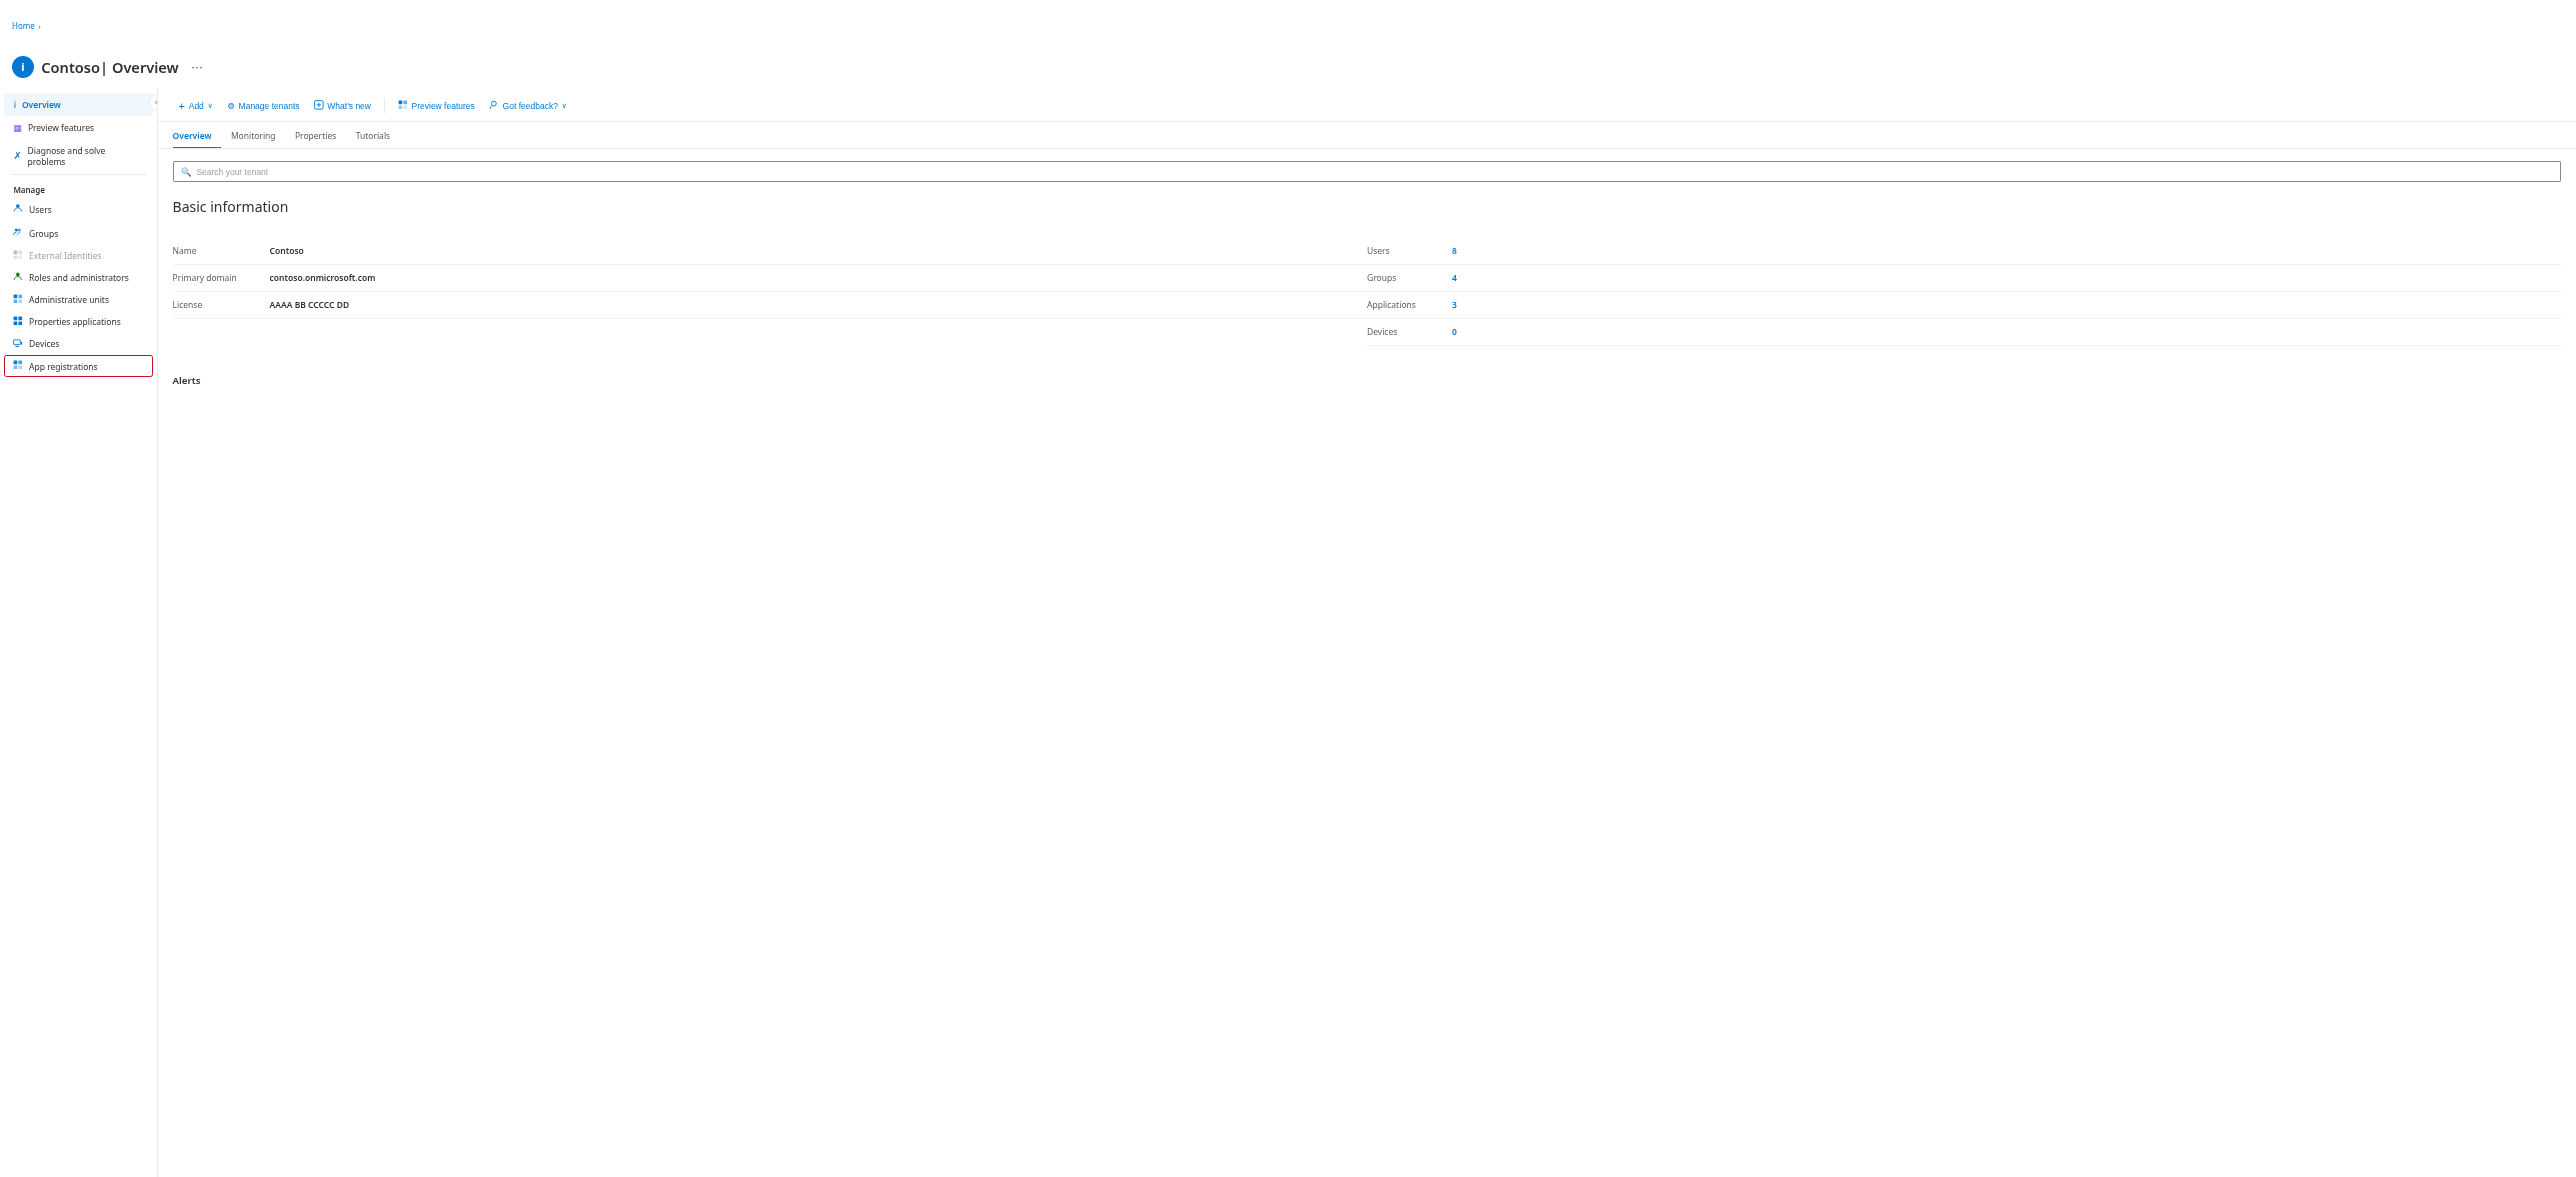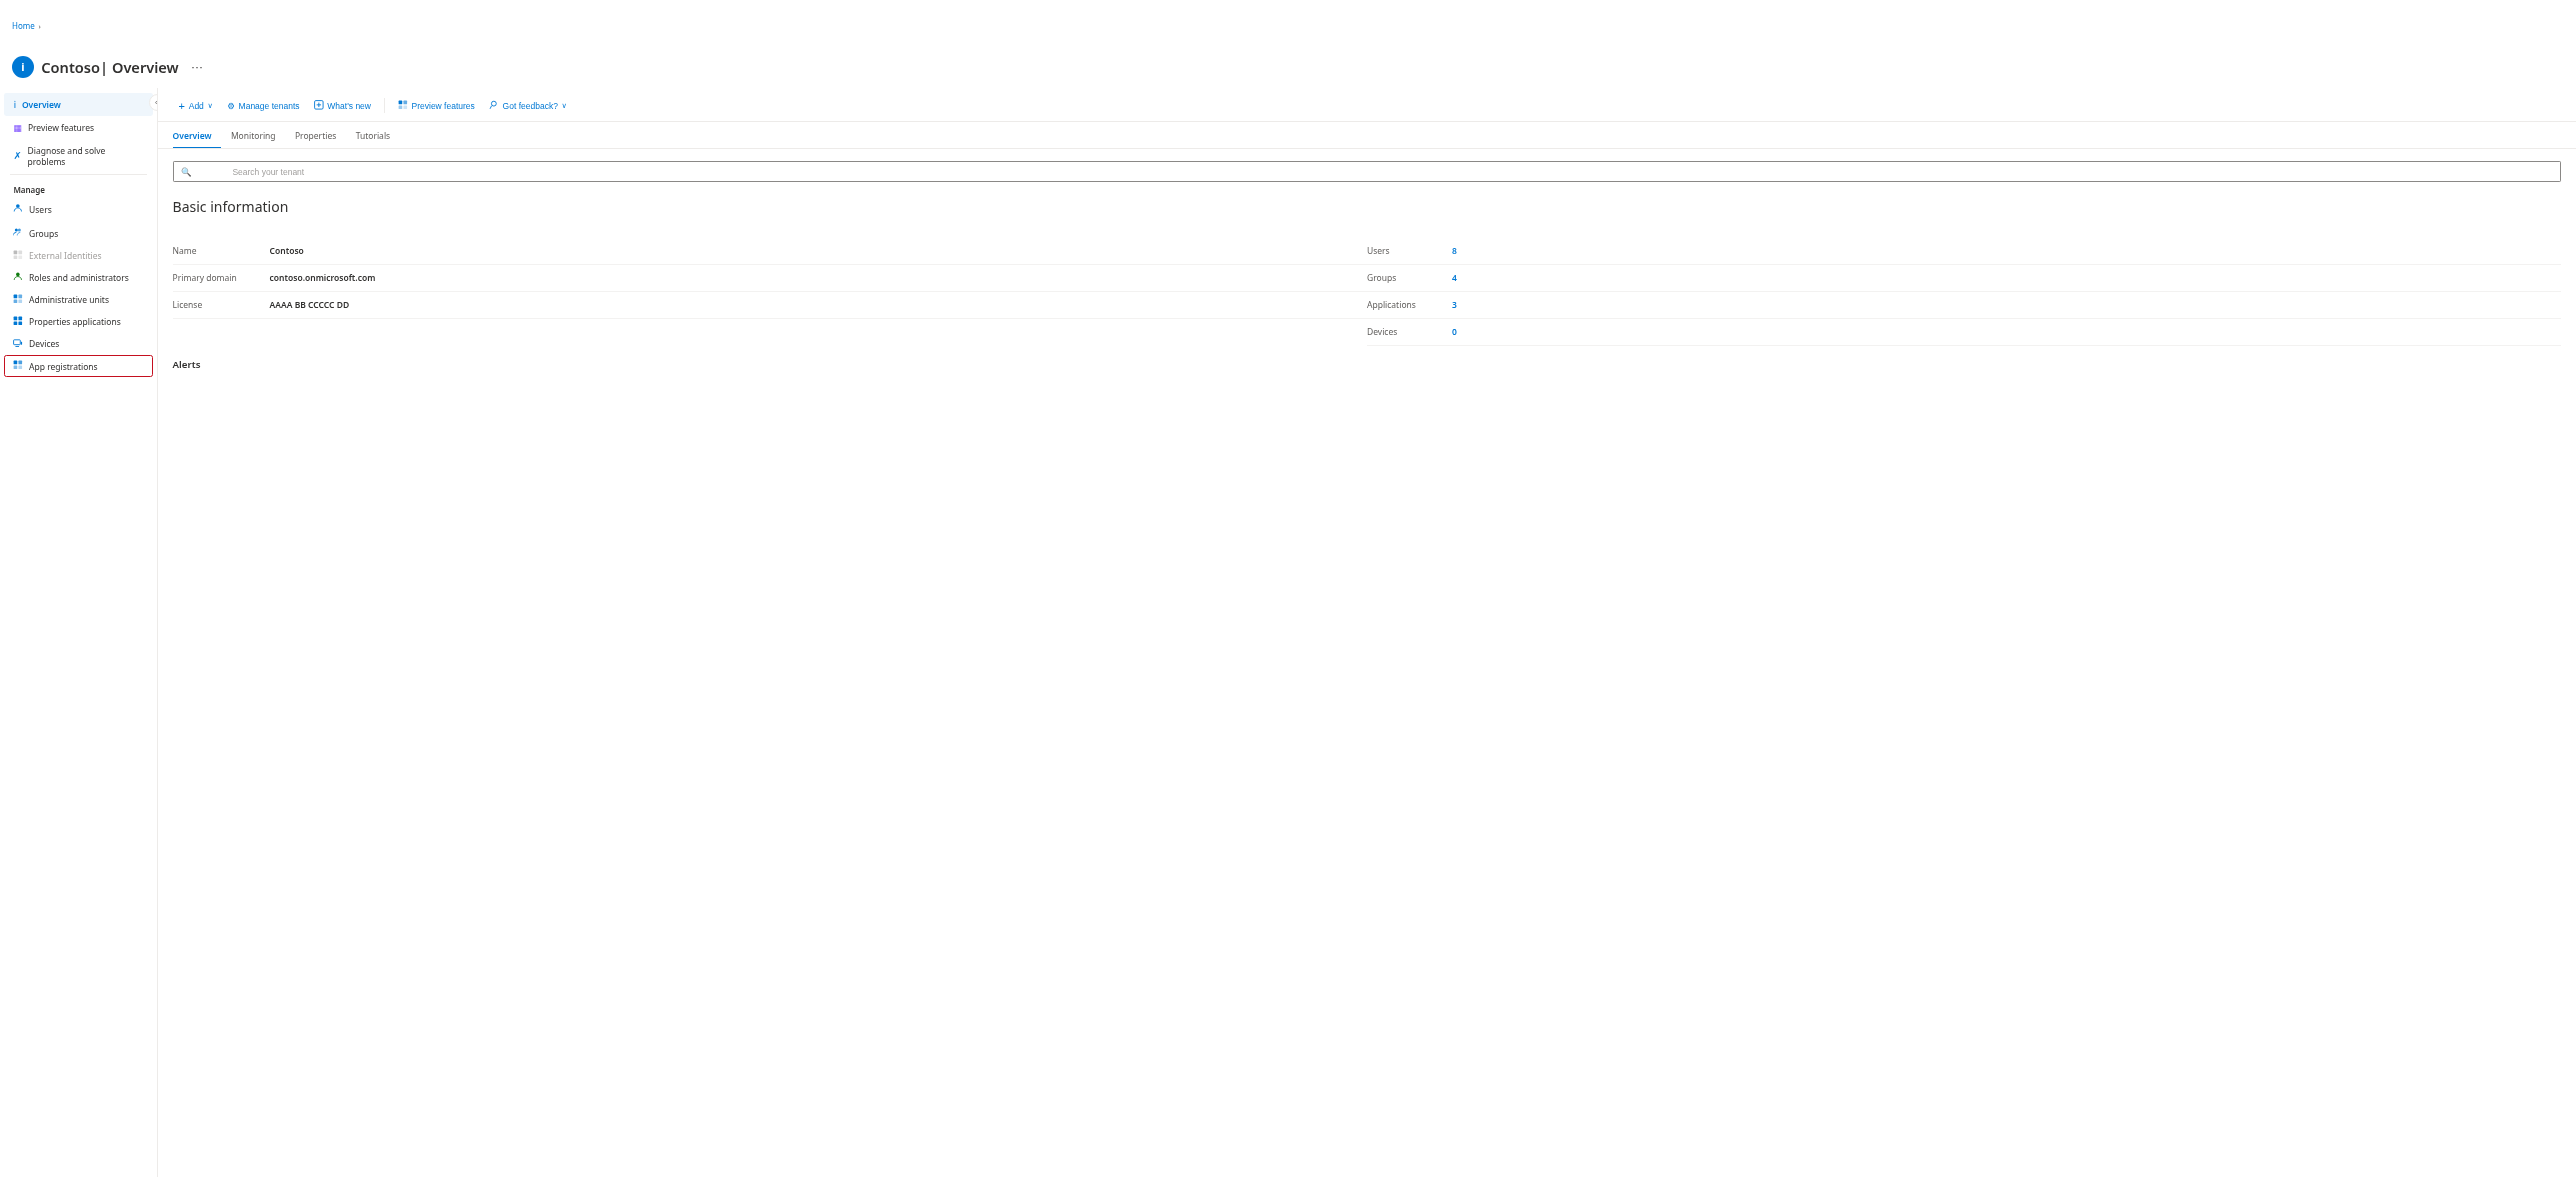--- a/index.html
+++ b/index.html
@@ -222,38 +222,37 @@
       background: #fff;
     }
     .search-icon { color: #605e5c; font-size: 8.5px; }
     .search-input {
       border: none;
       outline: none;
       flex: 1;
       font-size: 8.5px;
       color: #323130;
       background: transparent;
-      margin-left: 36px;
     }
     .search-input::placeholder { color: #a19f9d; }
 
     
     .section-title {
       font-size: 14px;
       font-weight: 400;
       color: #323130;
       margin-bottom: 22px;
     }
 
     
     .info-grid {
       display: grid;
       grid-template-columns: 1fr 1fr;
       gap: 0;
-      margin-bottom: 12px;
+      margin-bottom: 28px;
     }
     .info-left, .info-right {
       display: flex;
       flex-direction: column;
       gap: 0;
     }
     .info-row {
       display: flex;
       align-items: center;
       padding: 6px 0;

